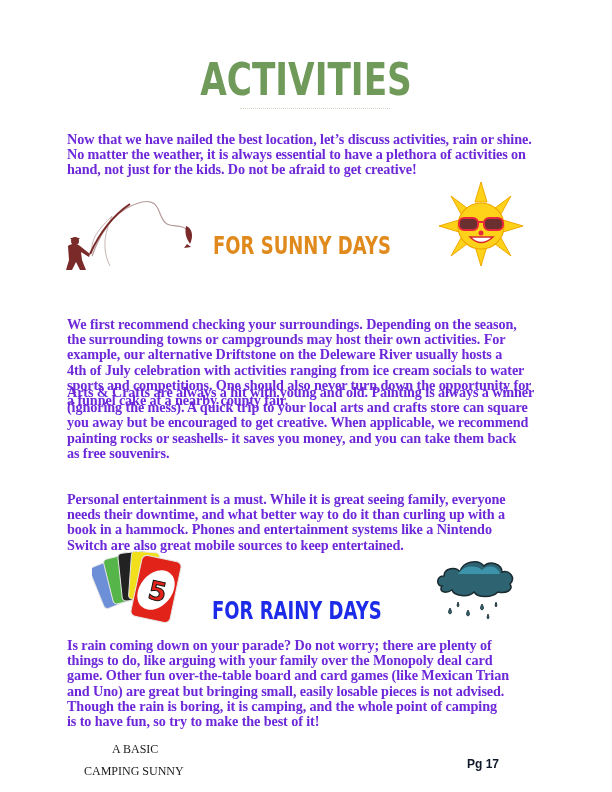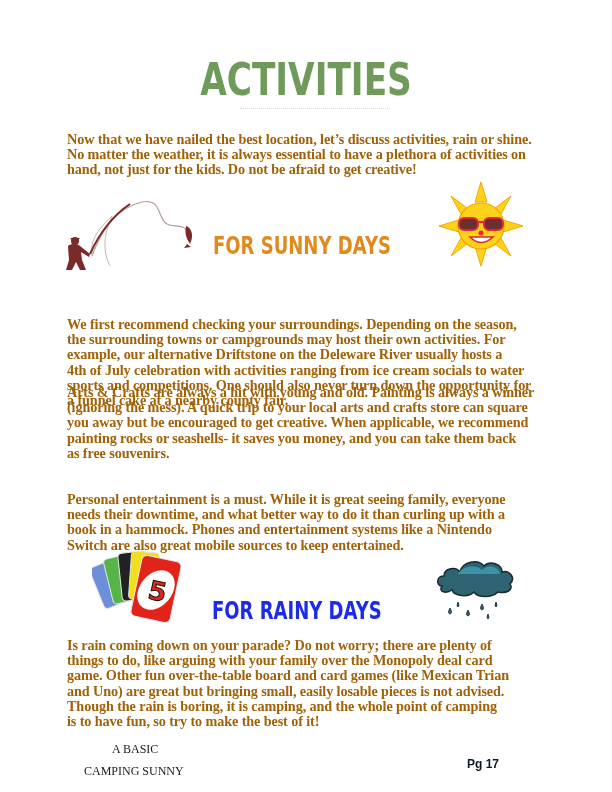--- a/index.html
+++ b/index.html
@@ -39,21 +39,21 @@
     border-top: 1px dotted #d2d9c9;
   }
   .para {
     position: absolute;
     left: 67px;
     width: 520px;
     font-family: "Liberation Serif", "DejaVu Serif", serif;
     font-weight: bold;
     font-size: 14.2px;
     line-height: 15.2px;
-    color: #a16207;
+    color: #6d28d9;
     white-space: pre-line;
     letter-spacing: -0.1px;
   }
   .heading {
     position: absolute;
     font-family: "DejaVu Sans", "Liberation Sans", sans-serif;
     font-weight: bold;
     font-size: 25px;
     line-height: 30px;
     transform: scaleX(0.72);

